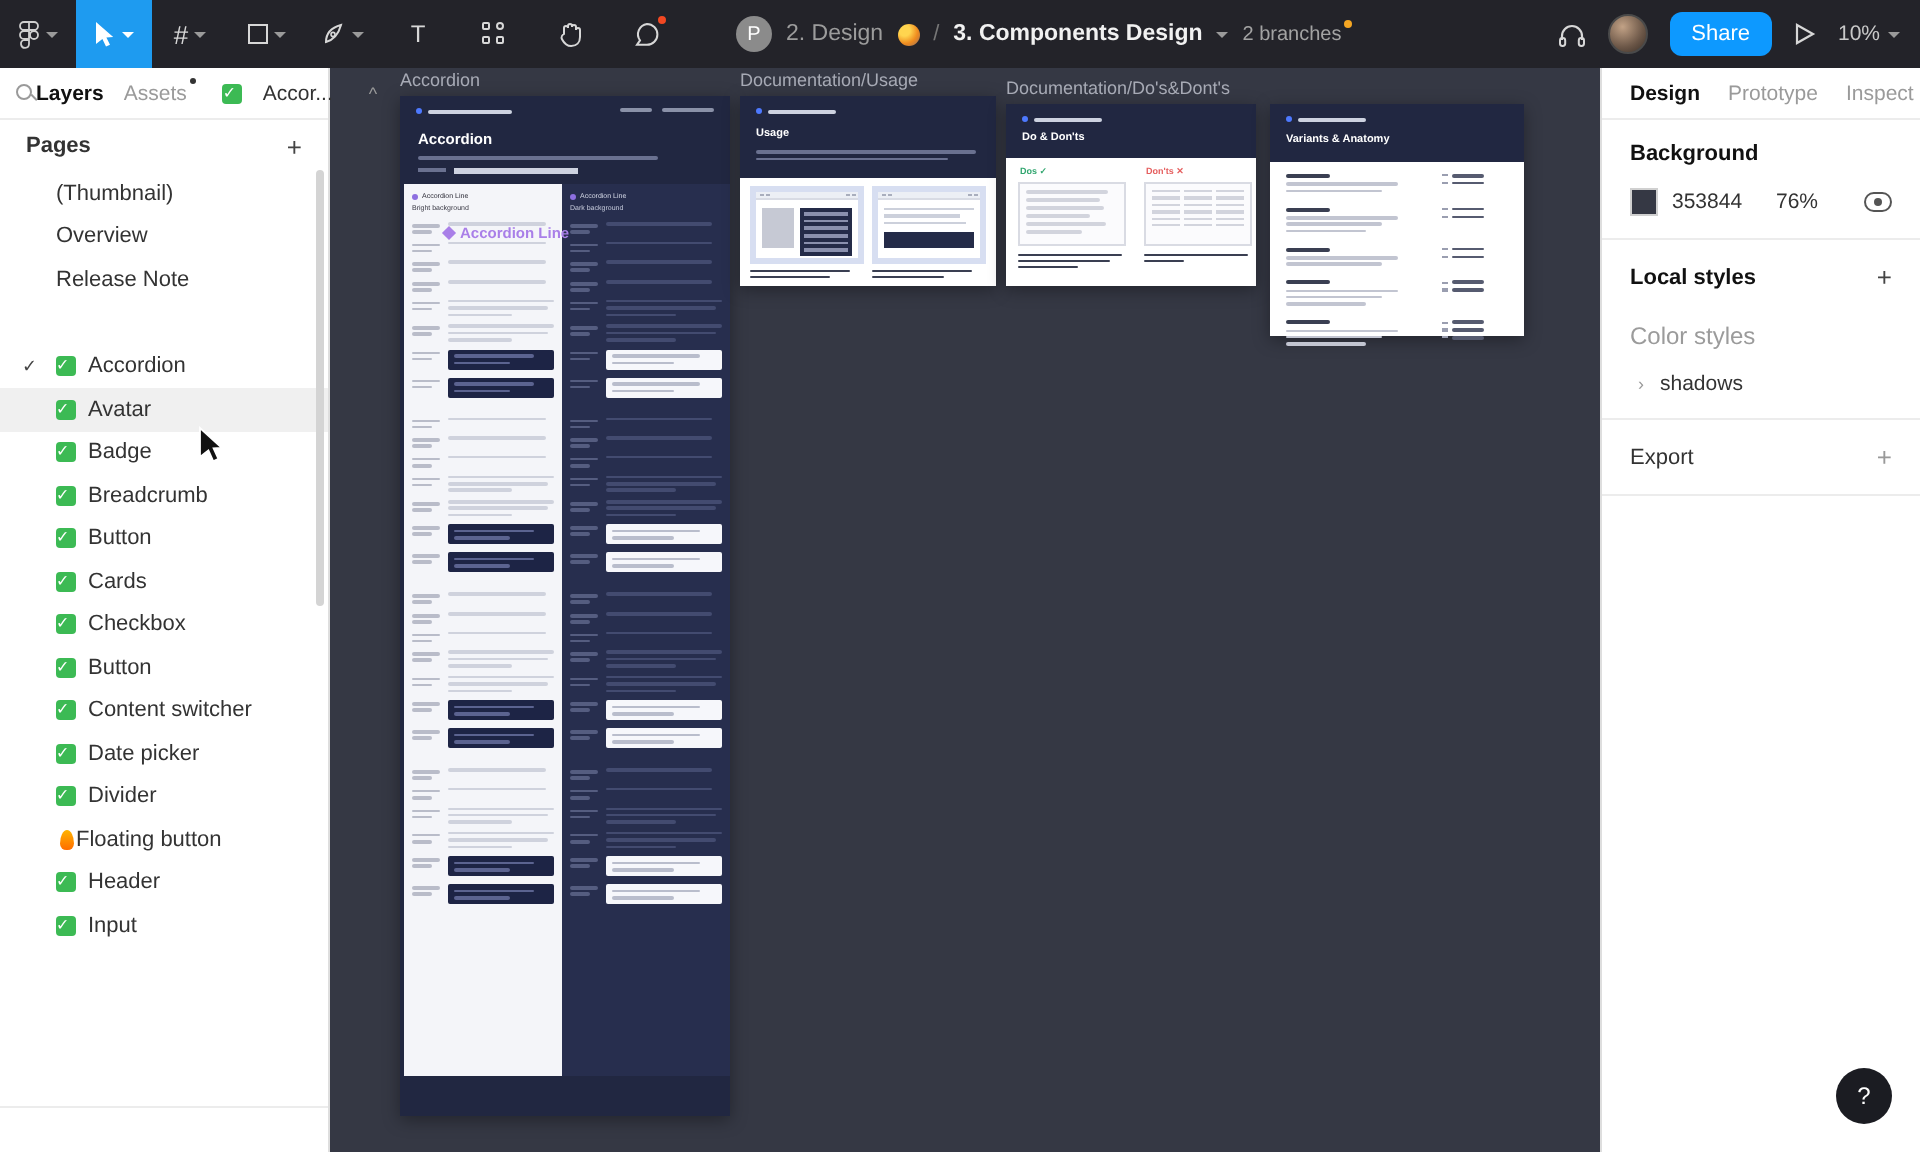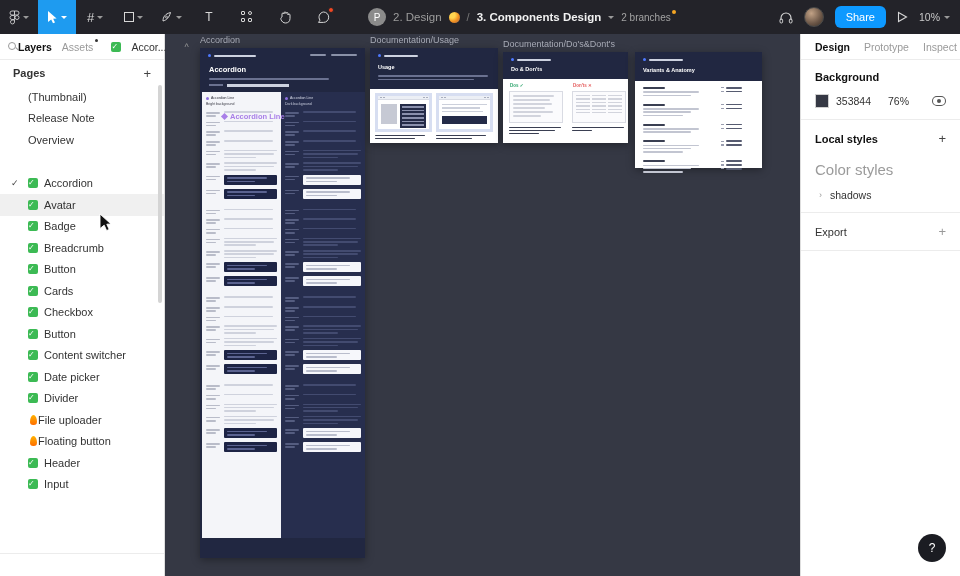--- a/index.html
+++ b/index.html
@@ -170,21 +170,21 @@
   .rs-sec { padding:11px 14px; border-bottom:1px solid #ececec; }
   .rs-title { font-size:11px; font-weight:700; color:#111; }
   .rs-hrow { display:flex; align-items:center; justify-content:space-between; }
   .bg-row { display:flex; align-items:center; margin-top:11px; }
   .swatch { width:14px; height:14px; background:#353844; border:1px solid #d0d0d0; margin-right:7px; cursor:pointer; }
   .hex { font-size:10.5px; color:#333; width:52px; }
   .opacity { font-size:10.5px; color:#333; flex:1; }
   .eye { width:14px; height:10px; position:relative; cursor:pointer; }
   .eye::before { content:""; position:absolute; inset:0; border:1.1px solid #555; border-radius:70% 70% 70% 70% / 100% 100% 100% 100%; }
   .eye::after { content:""; position:absolute; left:5px; top:3px; width:4px; height:4px; border-radius:50%; background:#555; }
-  .muted { font-size:15px; color:#9b9b9b; }
+  .muted { font-size:12px; color:#9b9b9b; }
   .style-row { display:flex; align-items:center; gap:8px; margin-top:11px; padding-left:4px; font-size:10.5px; color:#333; cursor:pointer; }
   .chev-r { color:#999; font-size:9px; }
   .plug-row { display:flex; align-items:center; margin-top:12px; }
   .plug-ic { width:16px; height:16px; border-radius:4px; background:#17171c; margin-right:8px; display:flex; align-items:center; justify-content:center; }
   .plug-label { font-size:10.5px; color:#333; flex:1; }
   .minus { color:#555; font-size:12px; cursor:pointer; }
 
   .help-btn { position:absolute; left:918px; top:534px; width:28px; height:28px; border-radius:50%; background:#1b1c22; color:#fff; border:none; font-size:12px; cursor:pointer; z-index:50; }
   .cursor-overlay { position:absolute; left:99px; top:213px; z-index:60; pointer-events:none; }
 </style>
@@ -291,24 +291,24 @@
     </div>
     <div class="sl-pages-header">
       <b>Pages</b>
       <span class="plus">+</span>
     </div>
     <div class="sl-list" id="pages-list">
         <div class="sl-item">
           <span>(Thumbnail)</span>
         </div>
         <div class="sl-item">
+          <span>Overview</span>
+        </div>
+        <div class="sl-item">
           <span>Release Note</span>
-        </div>
-        <div class="sl-item">
-          <span>Overview</span>
         </div>
         <div class="sl-gap"></div>
         <div class="sl-item">
           <span class="cur">✓</span>
           <span class="emj emj-check">✓</span>
           <span>Accordion</span>
         </div>
         <div class="sl-item highlighted">
           <span class="emj emj-check">✓</span>
           <span>Avatar</span>
@@ -341,24 +341,20 @@
           <span class="emj emj-check">✓</span>
           <span>Content switcher</span>
         </div>
         <div class="sl-item">
           <span class="emj emj-check">✓</span>
           <span>Date picker</span>
         </div>
         <div class="sl-item">
           <span class="emj emj-check">✓</span>
           <span>Divider</span>
-        </div>
-        <div class="sl-item">
-          <span class="emj emj-fire"></span>
-          <span>File uploader</span>
         </div>
         <div class="sl-item">
           <span class="emj emj-fire"></span>
           <span>Floating button</span>
         </div>
         <div class="sl-item">
           <span class="emj emj-check">✓</span>
           <span>Header</span>
         </div>
         <div class="sl-item">

